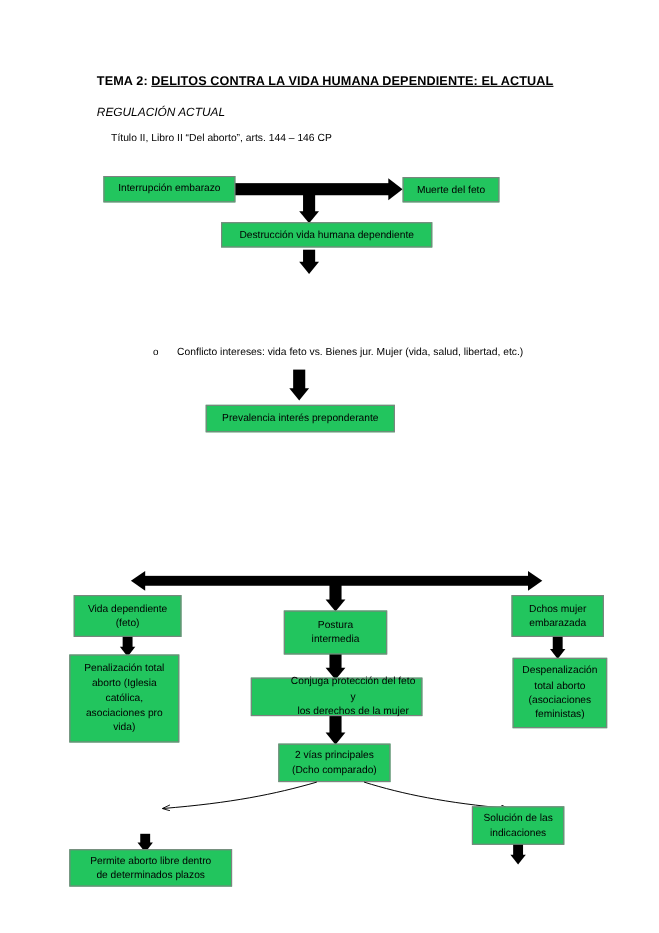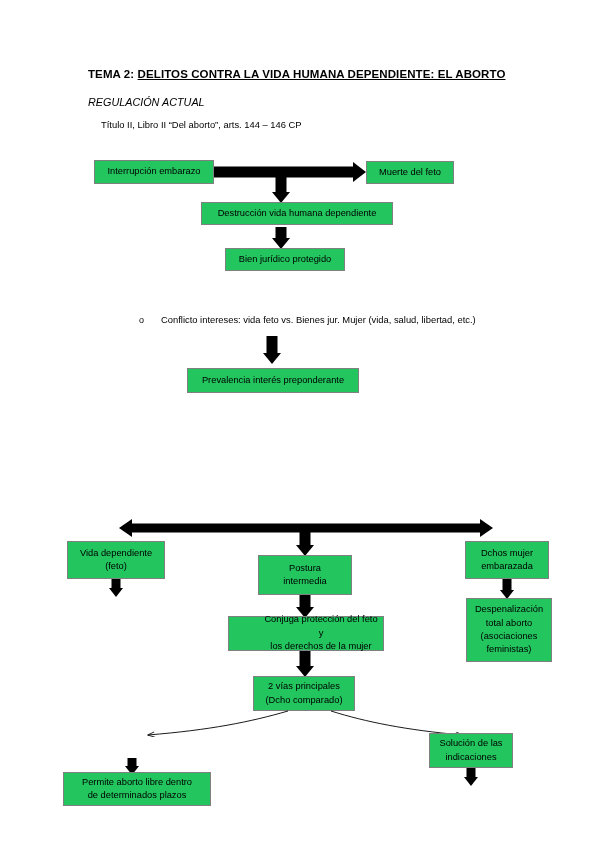--- a/index.html
+++ b/index.html
@@ -171,21 +171,21 @@
     height: 848px;
     pointer-events: none;
   }
 </style>
 </head>
 <body>
 
 <div id="page">
 
   <div class="doc-title">
-    <span>TEMA 2: </span><span class="underlined">DELITOS CONTRA LA VIDA HUMANA DEPENDIENTE: EL ABORTO</span>
+    <span>TEMA 2: </span><span class="underlined">DELITOS CONTRA LA VIDA HUMANA DEPENDIENTE: EL ACTUAL</span>
   </div>
 
   <div class="subtitle">REGULACIÓN ACTUAL</div>
 
   <div class="cite">Título II, Libro II “Del aborto”, arts. 144 – 146 CP</div>
 
   <div class="box" style="left:94px; top:160px; width:120px; height:24px;">Interrupción embarazo</div>
 
   <div class="arrow-right" style="left:214px; top:162px; width:152px; height:20px;">
     <div class="shaft" style="width:140px; height:11px;"></div>
@@ -199,21 +199,20 @@
     <div class="head"></div>
   </div>
 
   <div class="box" style="left:201px; top:202px; width:192px; height:23px;">Destrucción vida humana dependiente</div>
 
   <div class="arrow-down" style="left:271px; top:227px; width:20px; height:22px;">
     <div class="shaft" style="width:11px; height:13px;"></div>
     <div class="head"></div>
   </div>
 
-  <div class="box" style="left:225px; top:248px; width:120px; height:23px;">Bien jurídico protegido</div>
 
   <div class="bullet-line">
     <span class="bullet-mark">o</span><span>Conflicto intereses: vida feto vs. Bienes jur. Mujer (vida, salud, libertad, etc.)</span>
   </div>
 
   <div class="arrow-down" style="left:262px; top:336px; width:20px; height:28px;">
     <div class="shaft" style="width:11px; height:19px;"></div>
     <div class="head"></div>
   </div>
 
@@ -227,20 +226,25 @@
   </div>
 
   <div class="box" style="left:67px; top:541px; width:98px; height:38px;">Vida dependiente
 (feto)</div>
 
   <div class="arrow-down small" style="left:107px; top:579px; width:18px; height:18px;">
     <div class="shaft" style="width:9px; height:10px;"></div>
     <div class="head"></div>
   </div>
 
+  <div class="box" style="left:63px; top:595px; width:100px; height:80px;">Penalización total
+aborto (Iglesia
+católica,
+asociaciones pro
+vida)</div>
 
   <div class="arrow-down" style="left:295px; top:528px; width:20px; height:28px;">
     <div class="shaft" style="width:11px; height:18px;"></div>
     <div class="head"></div>
   </div>
 
   <div class="box" style="left:258px; top:555px; width:94px; height:40px;">Postura
 intermedia</div>
 
   <div class="arrow-down" style="left:295px; top:595px; width:20px; height:23px;">

